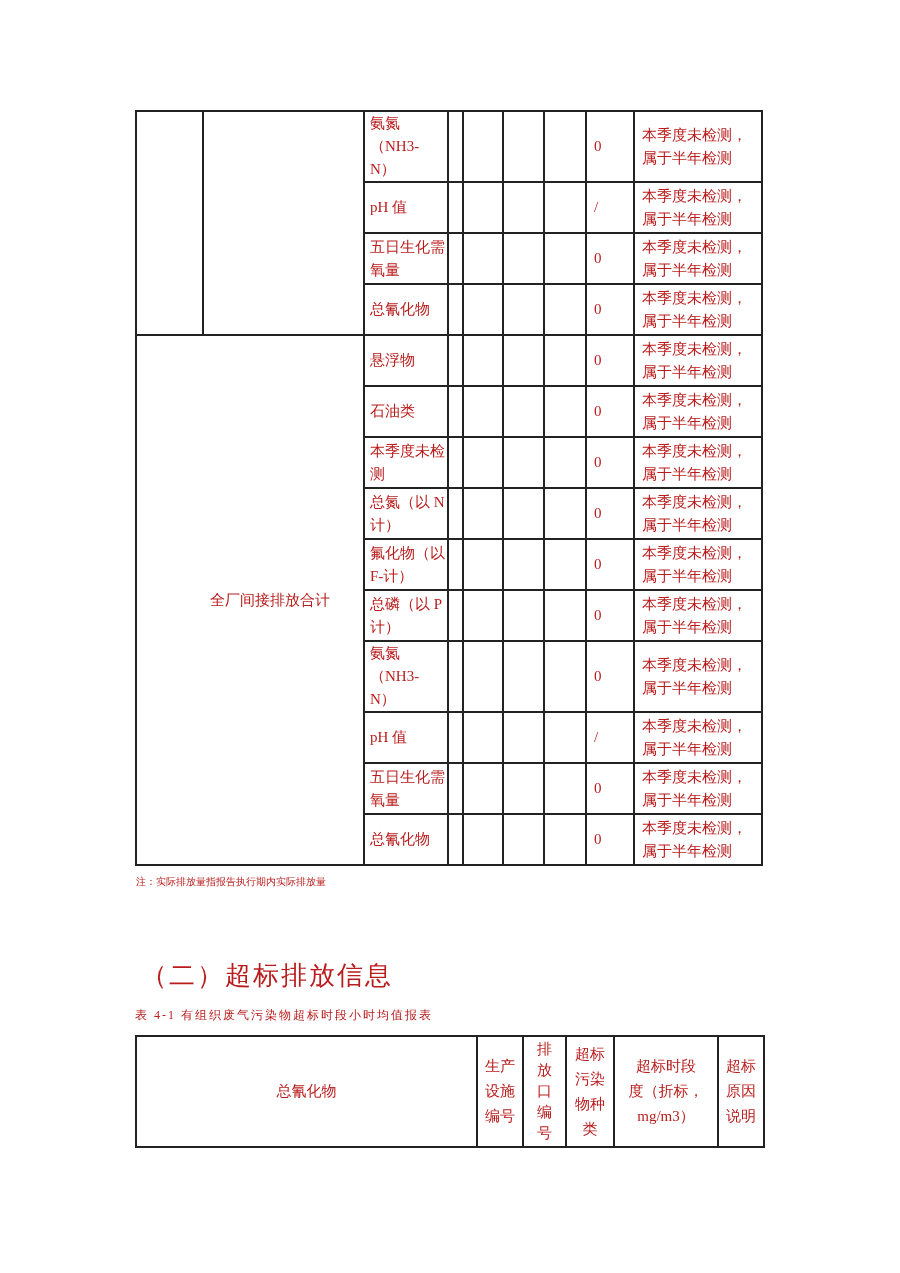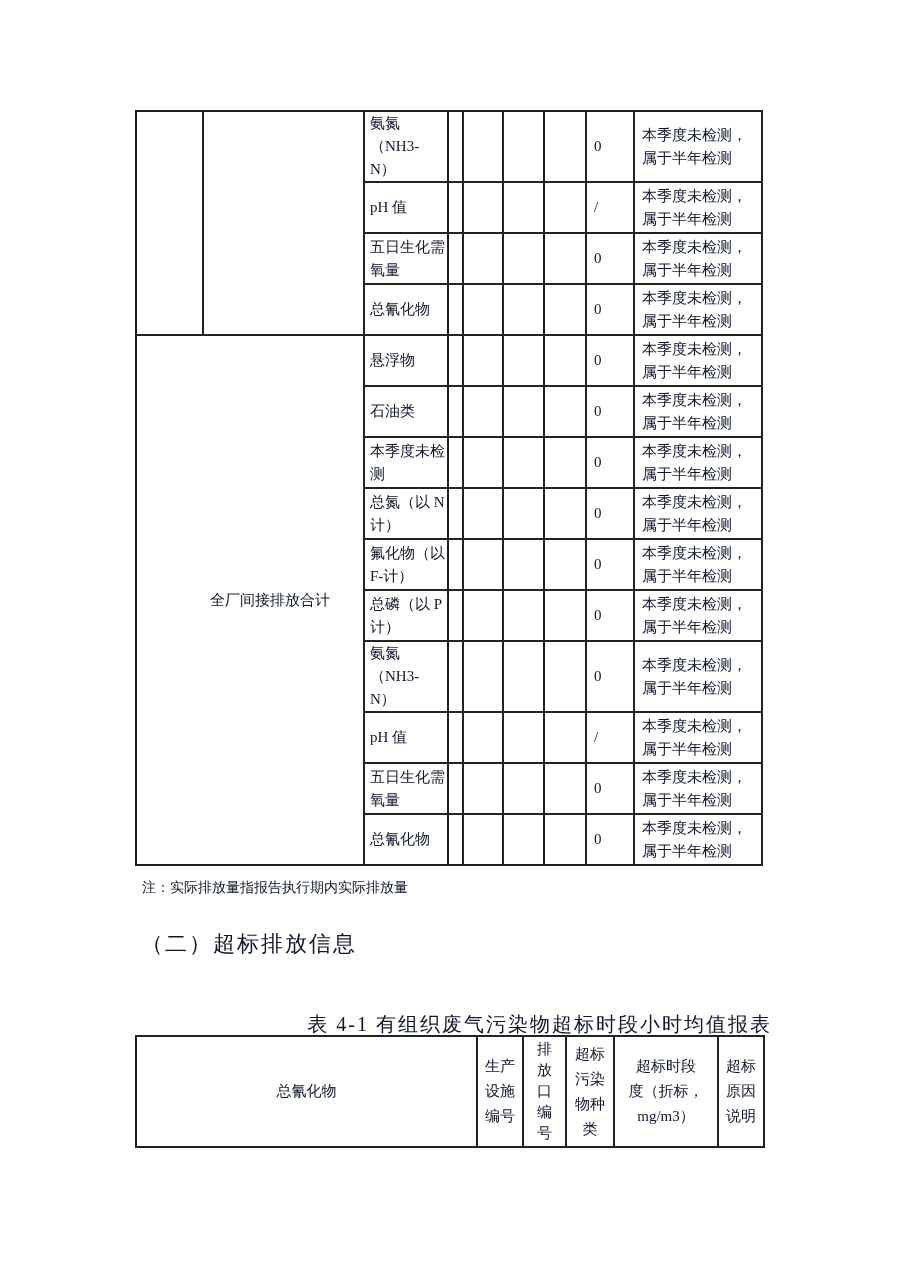--- a/index.html
+++ b/index.html
@@ -1,42 +1,42 @@
 <!DOCTYPE html>
 <html><head>
 <meta charset="utf-8">
 <style>
   html,body{margin:0;padding:0;background:#fff;}
   .page{
     position:relative;width:900px;height:1273px;background:#ffffff;
-    font-family:"Liberation Serif","DejaVu Serif",serif;color:#0f172a;
+    font-family:"Liberation Serif","DejaVu Serif",serif;color:#b91c1c;
     overflow:hidden;
   }
   table{border-collapse:collapse;table-layout:fixed;position:absolute;background:#fff;}
   td{
     border:2px solid #222;padding:0;vertical-align:middle;
     font-size:15px;line-height:23px;white-space:pre-line;overflow:hidden;
   }
   
   .main-table{left:135px;top:110px;width:626px;}
   .main-table td{height:49px;}
   .main-table .cell-pollutant{text-align:left;padding-left:5px;}
   .main-table .cell-empty{}
   .main-table .cell-value{text-align:left;padding-left:7px;}
   .main-table .cell-remark{text-align:left;padding-left:7px;}
   .main-table .cell-left-block{text-align:center;padding-left:40px;}
   
-  .note{position:absolute;left:136px;top:872px;font-size:14px;line-height:20px;margin:6px;}
+  .note{position:absolute;left:136px;top:872px;font-size:10px;line-height:20px;margin:0;}
   .section-heading{
-    position:absolute;left:141px;top:930px;font-size:22px;line-height:28px;
+    position:absolute;left:141px;top:962px;font-size:26px;line-height:28px;
     font-weight:normal;letter-spacing:2px;margin:0;
   }
   .table-caption{
-    position:absolute;left:135px;top:1004px;width:628px;text-align:right;
-    font-size:20px;line-height:22px;letter-spacing:2px;margin:9px;
+    position:absolute;left:135px;top:1004px;width:628px;text-align:left;
+    font-size:12px;line-height:22px;letter-spacing:2px;margin:0;
   }
   
   .exceed-table{left:135px;top:1035px;width:628px;}
   .exceed-table td{height:109px;text-align:center;vertical-align:middle;line-height:25px;}
   .exceed-table td.hcol-2{line-height:21px;}
 </style>
 </head>
 <body>
 
 <div class="page">

